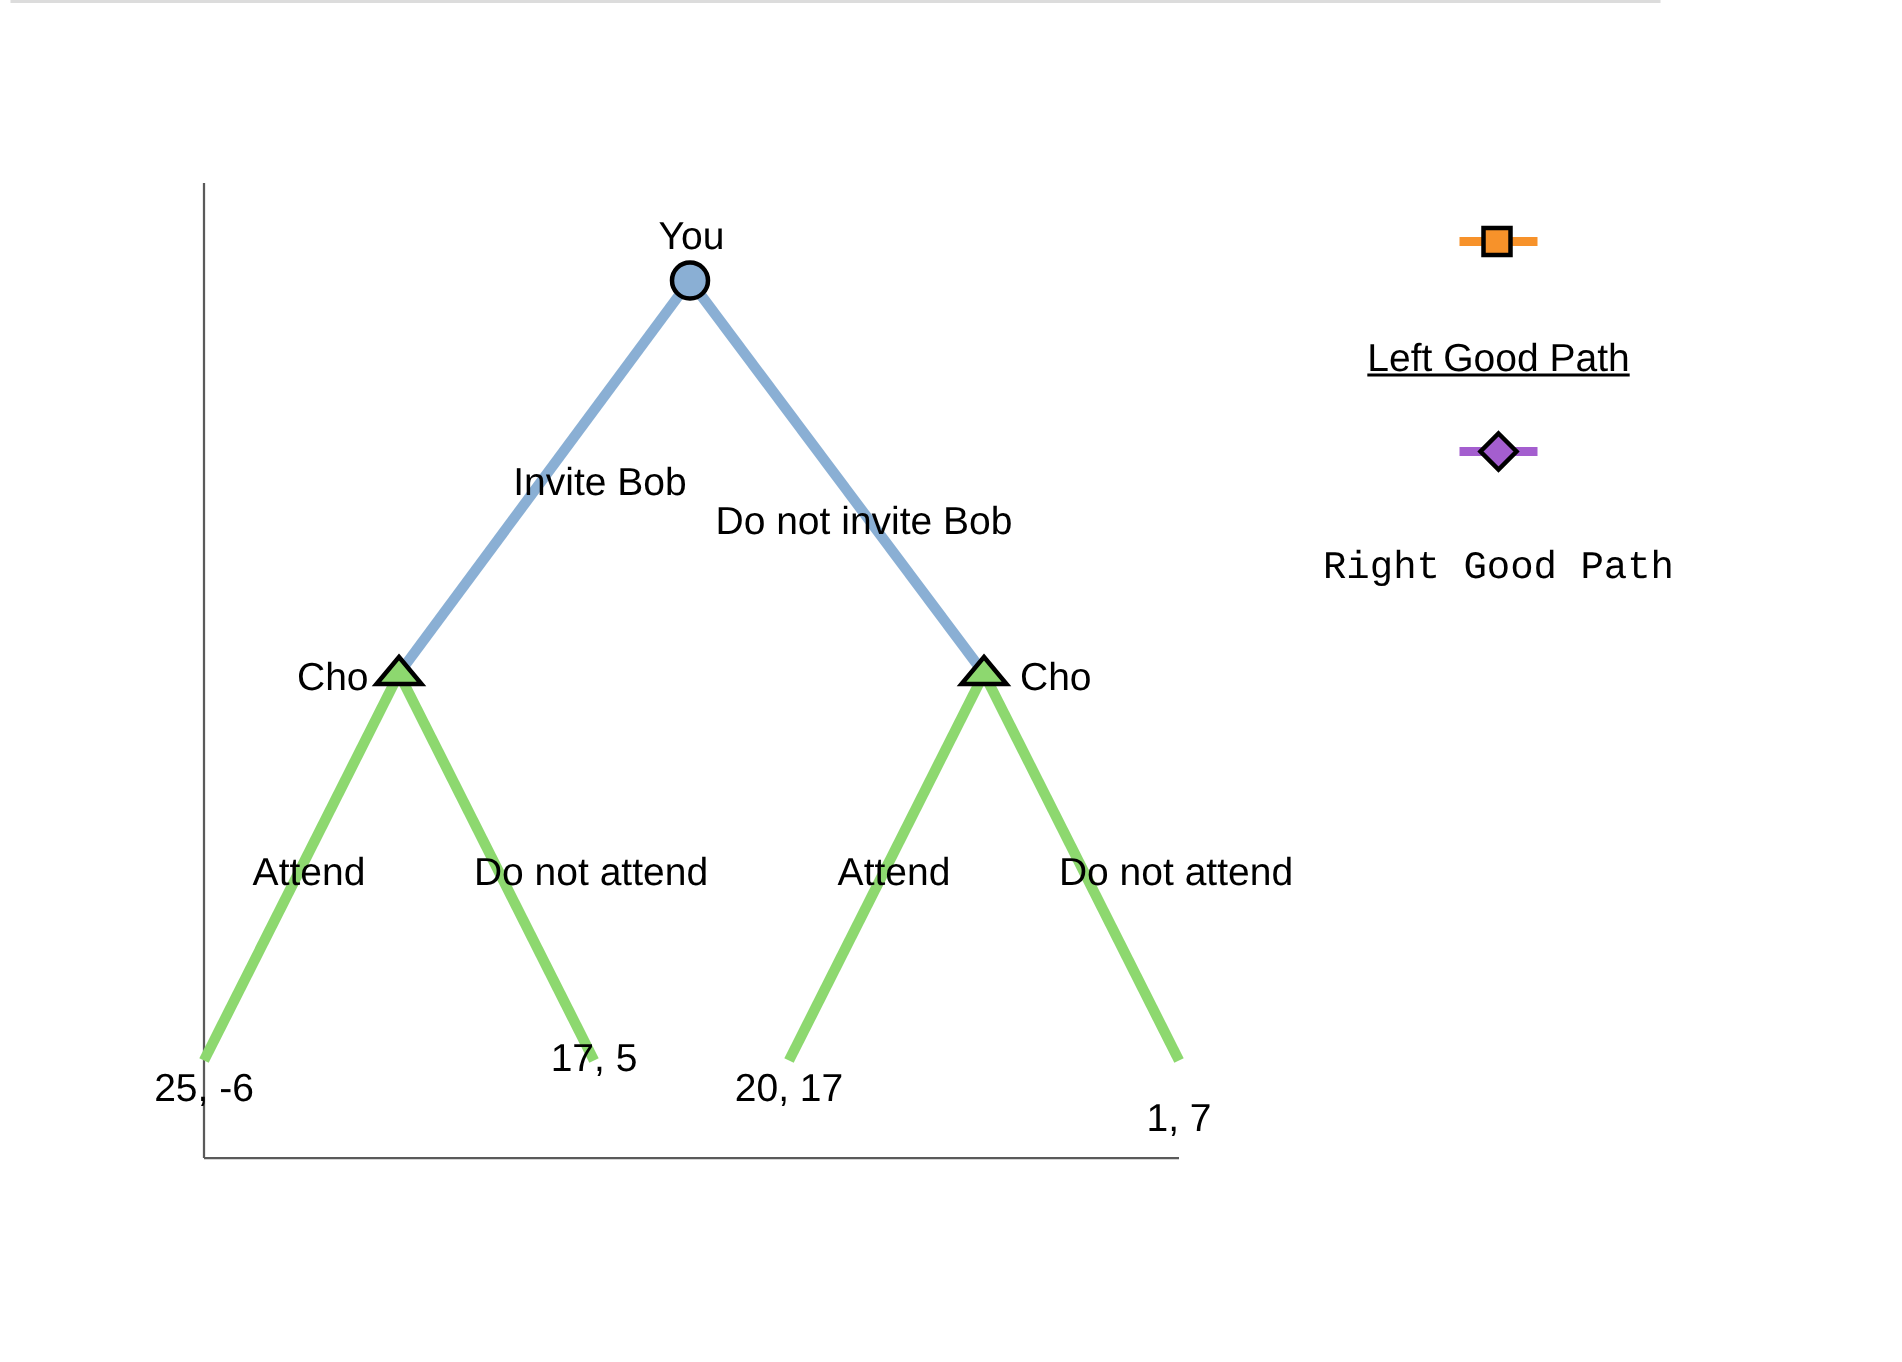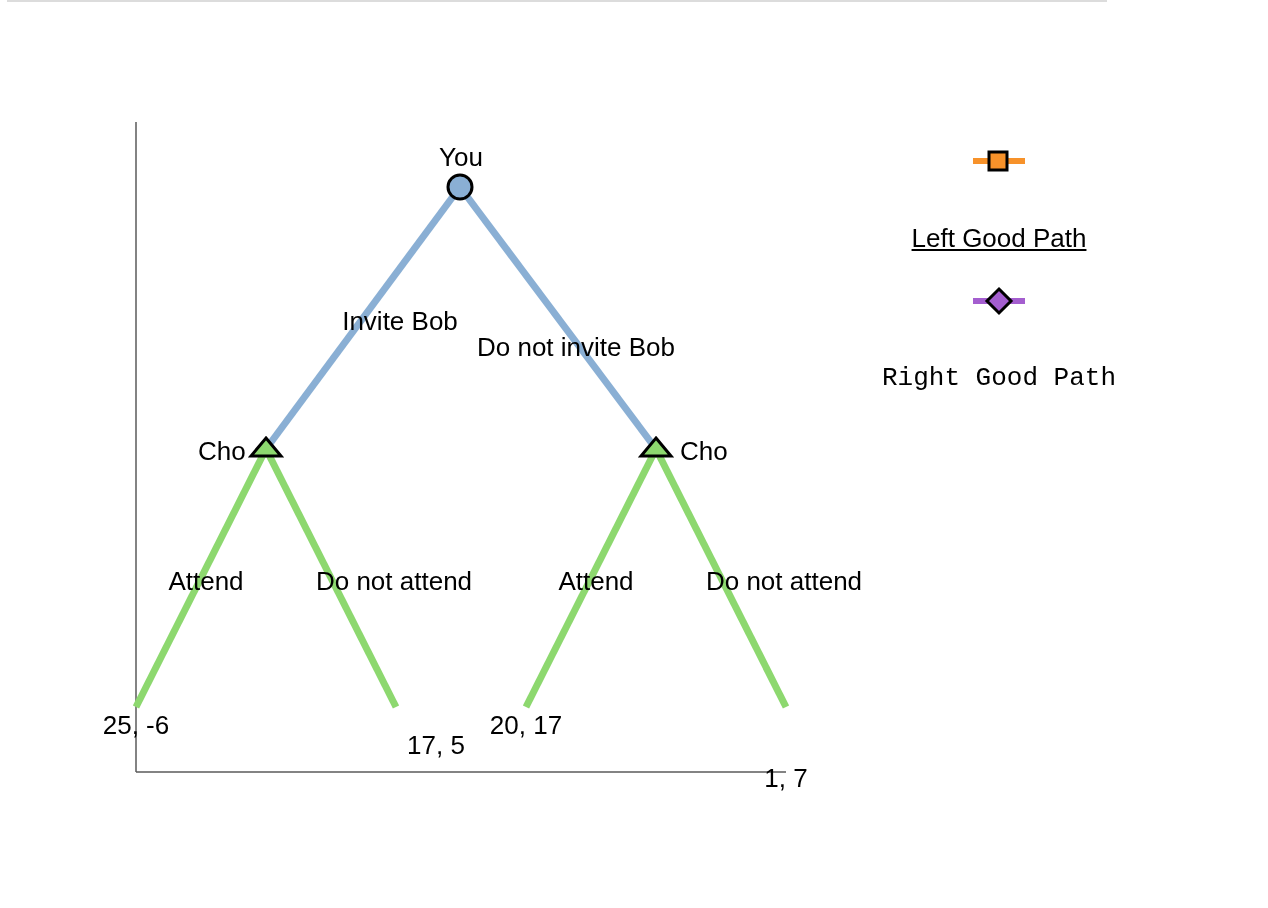--- a/index.html
+++ b/index.html
@@ -49,18 +49,18 @@
 
 <div class="lbl c" style="left:400px; top:308px;">Invite Bob</div>
 <div class="lbl c" style="left:576px; top:308px;margin-top:26px;">Do not invite Bob</div>
 
 <div class="lbl c" style="left:206px; top:568px;">Attend</div>
 <div class="lbl c" style="left:394px; top:568px;">Do not attend</div>
 <div class="lbl c" style="left:596px; top:568px;">Attend</div>
 <div class="lbl c" style="left:784px; top:568px;">Do not attend</div>
 
 <div class="lbl c" style="left:136px; top:712px;">25, -6</div>
-<div class="lbl c" style="left:396px; top:732px;margin-left:40px;">17, 5</div>
+<div class="lbl c" style="left:396px; top:692px;">17, 5</div>
 <div class="lbl c" style="left:526px; top:712px;">20, 17</div>
-<div class="lbl c" style="left:786px; top:732px;margin-top:33px;">1, 7</div>
+<div class="lbl c" style="left:786px; top:732px;">1, 7</div>
 
 <div class="lbl c" style="left:999px; top:225px;text-decoration:underline;">Left Good Path</div>
 <div class="lbl c" style="left:999px; top:365px;font-family:Liberation Mono, monospace;">Right Good Path</div>
 
 </body></html>

